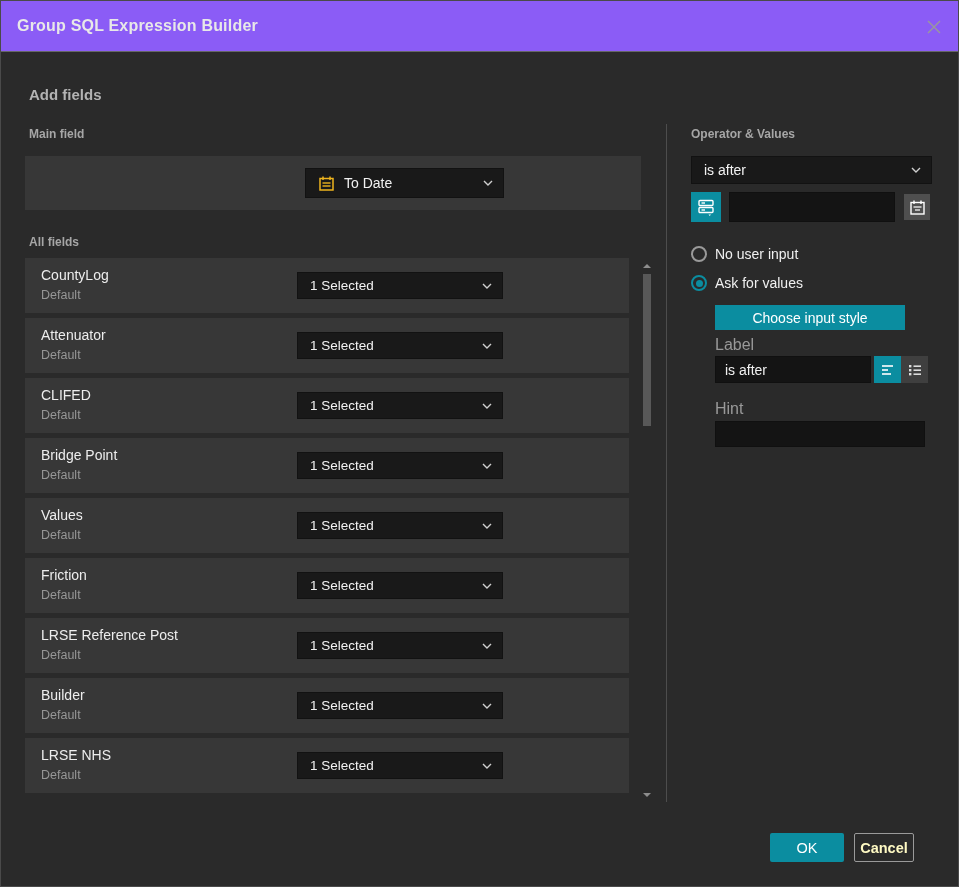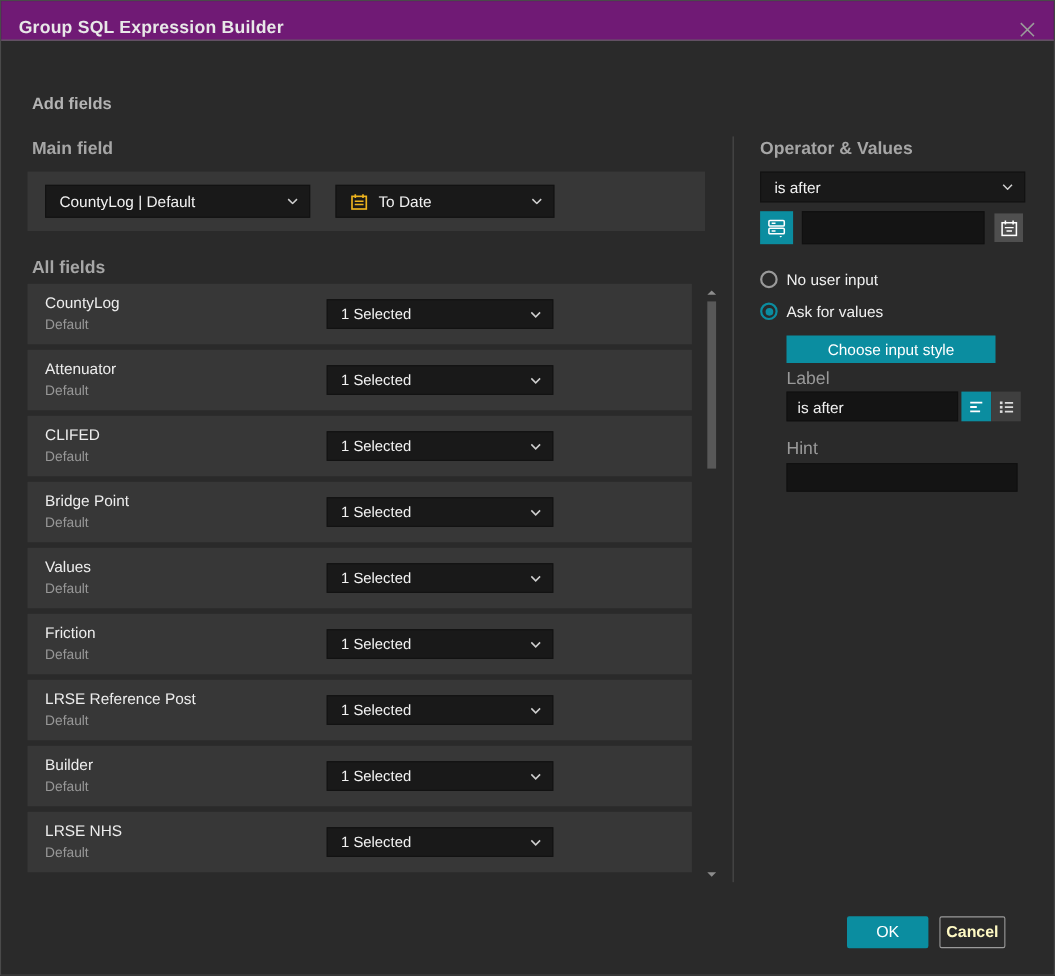--- a/index.html
+++ b/index.html
@@ -10,42 +10,42 @@
     position: relative;
     width: 959px; height: 887px;
     background: #2a2a2a;
     color: #f0f0f0;
     overflow: hidden;
     border: 1px solid #4a4a4a;
   }
 
   
   .dlg-header {
-    position: absolute; left: 0; top: 0; width: 959px; height: 36px;
-    background: #701a75;
+    position: absolute; left: 0; top: 0; width: 959px; height: 51px;
+    background: #8b5cf6;
     border-bottom: 1px solid #666;
   }
   .dlg-title {
     position: absolute; left: 16px; top: 16px;
     font-size: 16px; font-weight: 600; color: #e8e8e8;
     letter-spacing: .2px;
   }
   .close-btn {
     position: absolute; right: 14px; top: 14px; width: 24px; height: 24px;
     display: flex; align-items: center; justify-content: center;
     cursor: pointer; color: #9a9a9a;
   }
 
   
   .h-addfields {
     position: absolute; left: 28px; top: 85px;
     font-size: 15px; font-weight: 700; color: #b3b3b3;
   }
   .h-sub {
-    position: absolute; font-size: 16px; font-weight: 700; color: #a6a6a6;
+    position: absolute; font-size: 12px; font-weight: 700; color: #a6a6a6;
   }
   .h-mainfield { left: 28px; top: 126px; }
   .h-allfields { left: 28px; top: 234px; }
   .h-operator  { left: 690px; top: 126px; }
 
   
   .main-panel {
     position: absolute; left: 24px; top: 155px; width: 616px; height: 54px;
     background: #373737;
   }
@@ -203,28 +203,20 @@
       </svg>
     </div>
   </div>
 
   <div class="h-addfields">Add fields</div>
   <div class="h-sub h-mainfield">Main field</div>
   <div class="h-sub h-allfields">All fields</div>
   <div class="h-sub h-operator">Operator &amp; Values</div>
 
   <div class="main-panel">
-    <div class="dropdown dd-main1">
-      <span class="dd-label">CountyLog | Default</span>
-      <span class="chev">
-        <svg width="10" height="6" viewBox="0 0 10 6">
-            <path d="M1 1 L5 5 L9 1" stroke="#cfcfcf" stroke-width="1.4" fill="none"></path>
-          </svg>
-      </span>
-    </div>
     <div class="dropdown dd-main2">
       <span class="cal-yellow">
         <svg width="17" height="17" viewBox="0 0 17 17">
           <rect x="2" y="3.5" width="13" height="11.5" fill="none" stroke="#eeb41e" stroke-width="1.5"></rect>
           <line x1="5" y1="1.5" x2="5" y2="5" stroke="#eeb41e" stroke-width="1.5"></line>
           <line x1="12" y1="1.5" x2="12" y2="5" stroke="#eeb41e" stroke-width="1.5"></line>
           <line x1="4.5" y1="8" x2="12.5" y2="8" stroke="#eeb41e" stroke-width="1.4"></line>
           <line x1="4.5" y1="11" x2="12.5" y2="11" stroke="#eeb41e" stroke-width="1.4"></line>
         </svg>
       </span>

